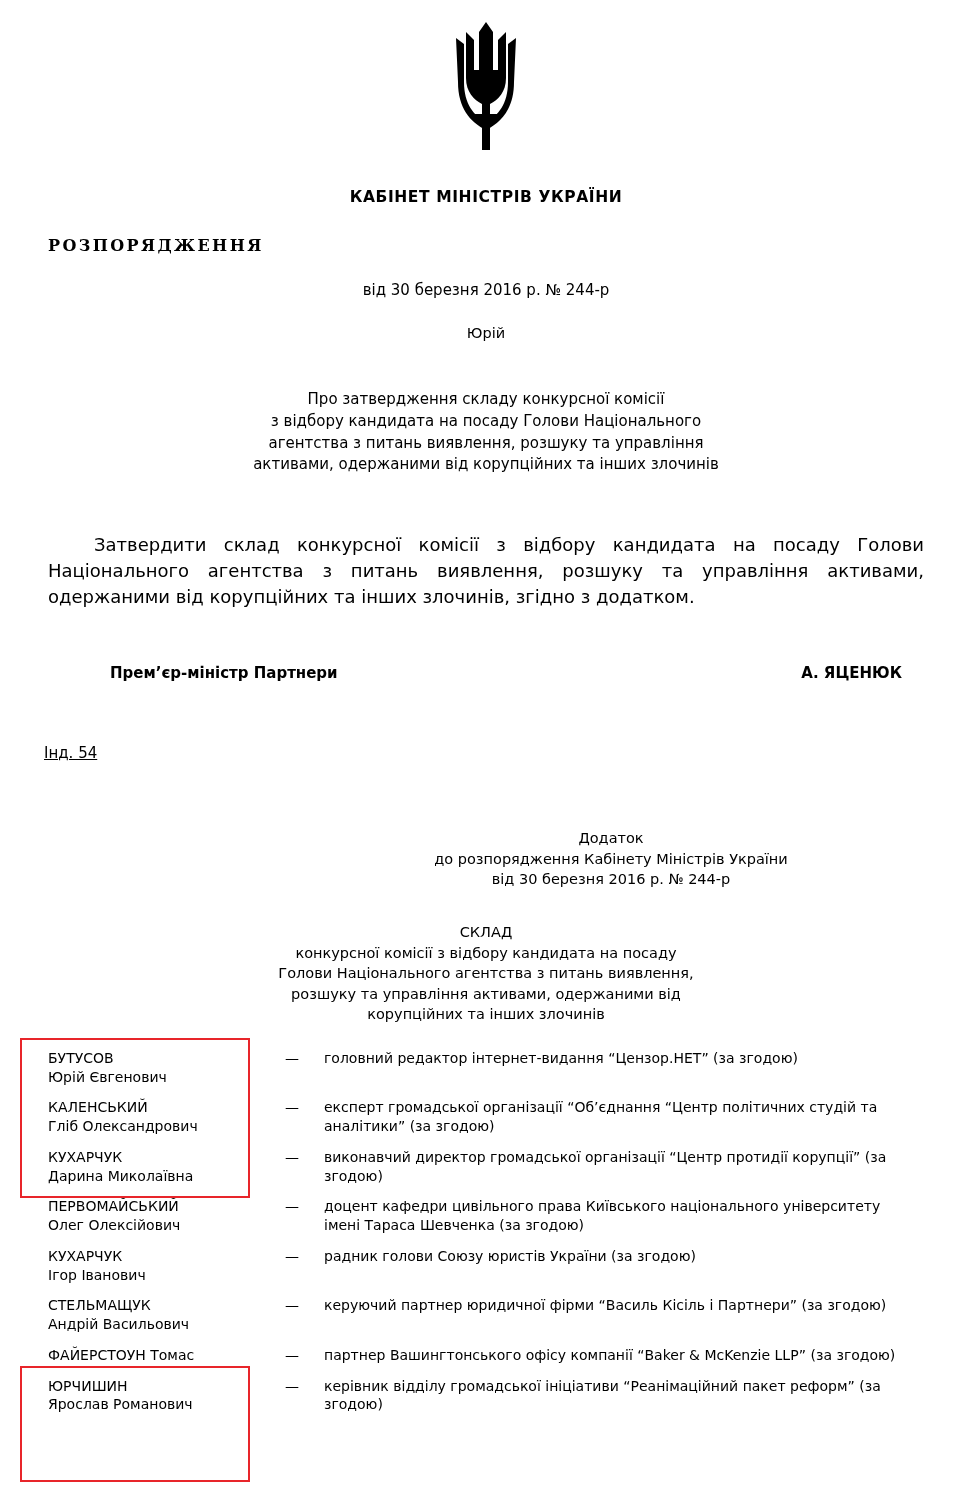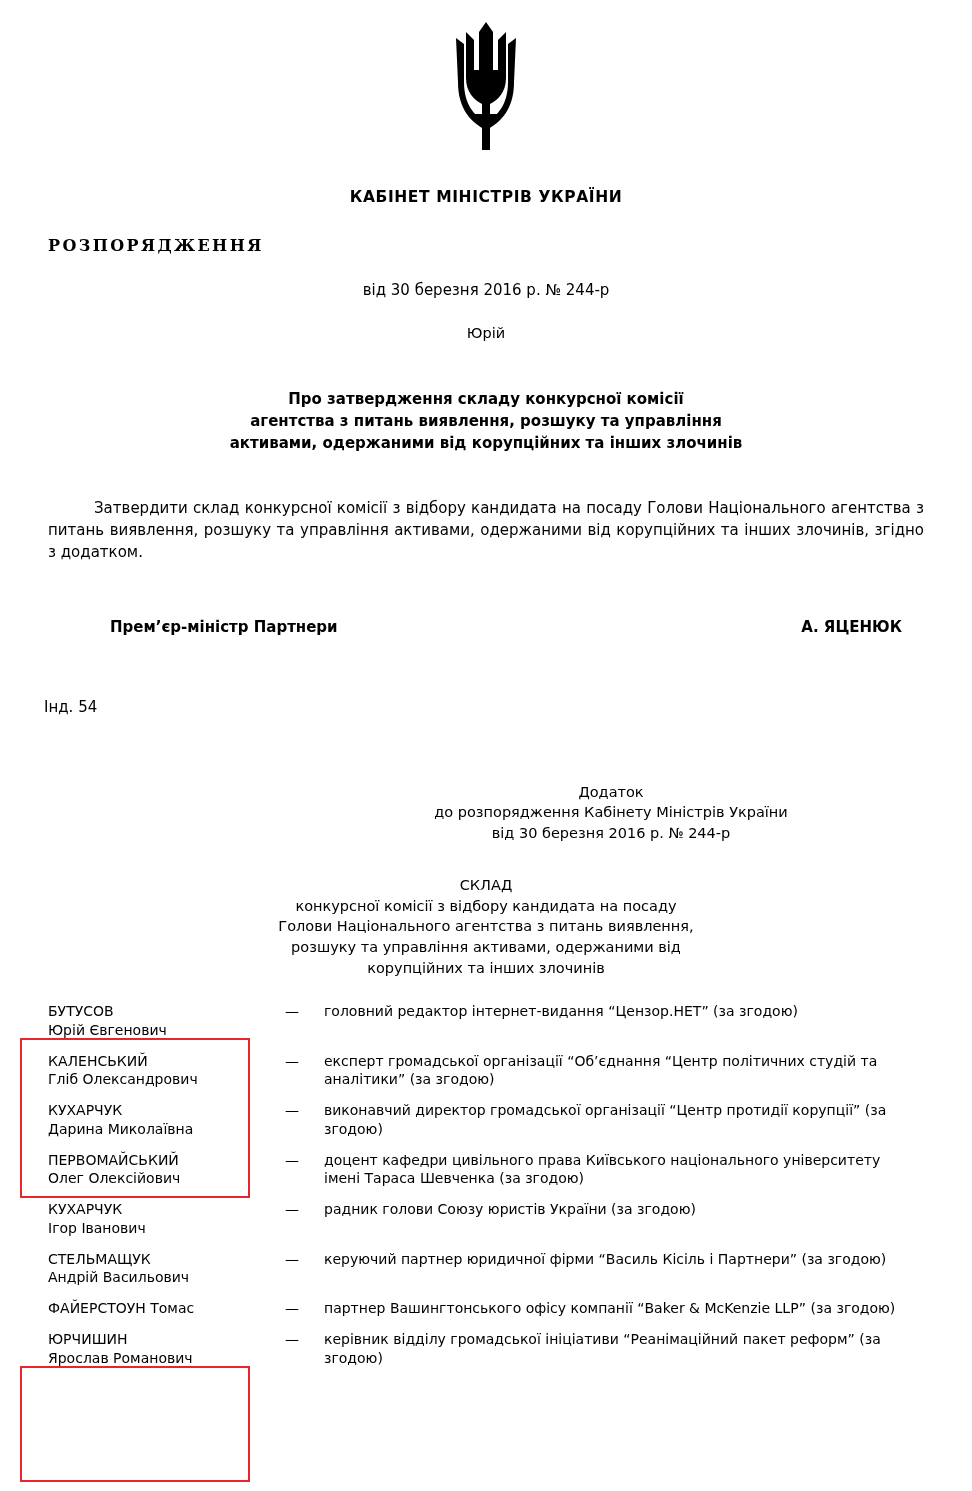--- a/index.html
+++ b/index.html
@@ -56,47 +56,48 @@
   }
   .doc-city {
     margin-top: 26px;
     font-size: 14.5px;
     text-align: center;
   }
 
   .doc-subject {
     margin-top: 48px;
     font-size: 15px;
-    font-weight: bold;
+    font-weight: normal;
     text-align: center;
     line-height: 1.45;
   }
 
   .body-text {
-    margin-top: 44px;
-    font-size: 15px;
+    margin-top: 56px;
+    font-size: 18px;
     line-height: 1.45;
     text-align: justify;
   }
   .body-text .indent { display: inline-block; width: 46px; }
 
   .signature-row {
     margin-top: 54px;
     display: flex;
     justify-content: space-between;
     align-items: baseline;
     font-size: 15px;
     font-weight: bold;
     padding: 0 22px 0 62px;
   }
 
   .ind-line {
     margin-top: 62px;
     margin-left: -4px;
     font-size: 15px;
+    text-decoration: underline;
   }
 
   
   .appendix-block {
     margin-top: 66px;
     font-size: 14.5px;
     line-height: 1.42;
     text-align: center;
     padding-left: 250px;
   }
@@ -158,20 +159,21 @@
     </svg>
   </div>
 
   <div class="org-title">КАБІНЕТ МІНІСТРІВ УКРАЇНИ</div>
   <div class="doc-type">РОЗПОРЯДЖЕННЯ</div>
   <div class="doc-date">від 30 березня 2016 р. № 244-р</div>
   <div class="doc-city">Юрій</div>
 
   <div class="doc-subject">
     <div>Про затвердження складу конкурсної комісії</div>
+    <div>з відбору кандидата на посаду Голови Національного</div>
     <div>агентства з питань виявлення, розшуку та управління</div>
     <div>активами, одержаними від корупційних та інших злочинів</div>
   </div>
 
   <div class="body-text"><span class="indent"></span><span>Затвердити склад конкурсної комісії з відбору кандидата на посаду Голови Національного агентства з питань виявлення, розшуку та управління активами, одержаними від корупційних та інших злочинів, згідно з додатком.</span></div>
 
   <div class="signature-row">
     <div>Прем’єр-міністр Партнери</div>
     <div>А. ЯЦЕНЮК</div>
   </div>

